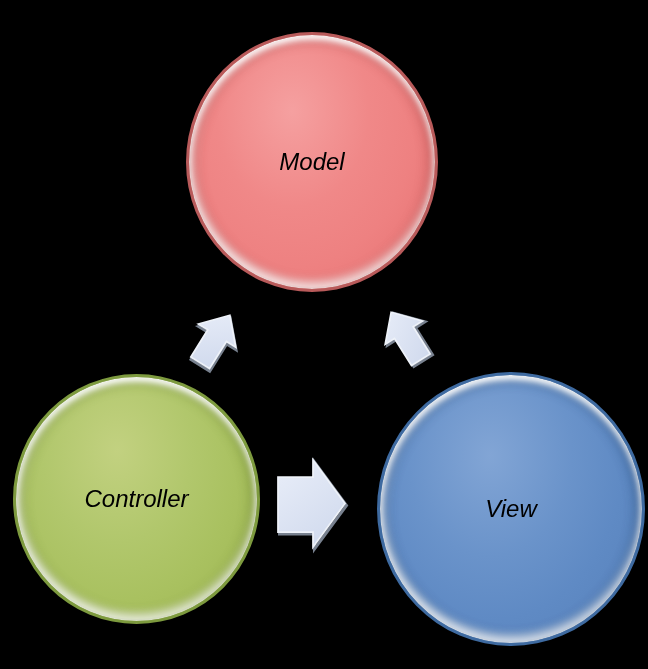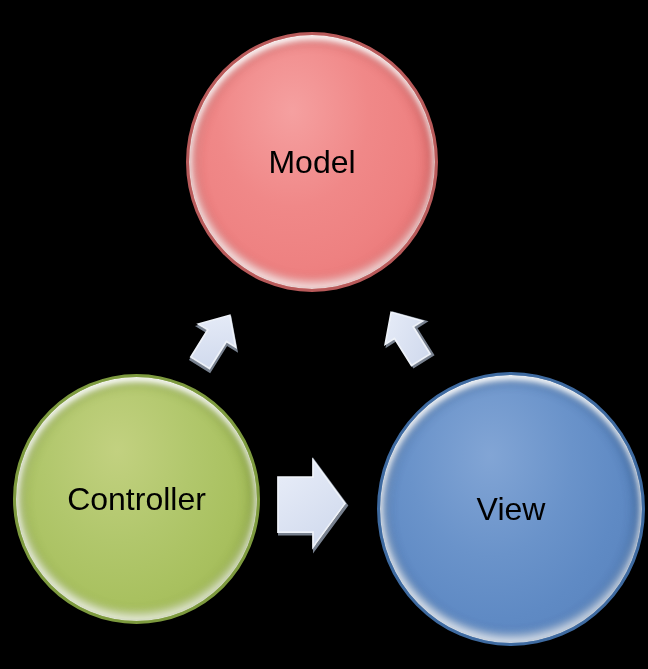--- a/index.html
+++ b/index.html
@@ -20,23 +20,24 @@
   .circle {
     position: absolute;
     border-radius: 50%;
     display: flex;
     align-items: center;
     justify-content: center;
     box-sizing: border-box;
   }
   .circle .label {
     color: #000000;
-    font-size: 32px;
+    font-size: 24px;
     letter-spacing: 0px;
     user-select: none;
+    font-style: italic;
   }
 
   .circle-model {
     left: 186px; top: 32px;
     width: 252px; height: 260px;
     border: 3px solid #b85a5a;
     background: radial-gradient(ellipse at 42% 30%, #f5a0a0 0%, #f08888 38%, #ee8181 62%, #e66f6f 100%);
     box-shadow:
       inset 0 5px 6px rgba(255,255,255,0.95),
       inset 0 -8px 8px rgba(255,255,255,0.70),

